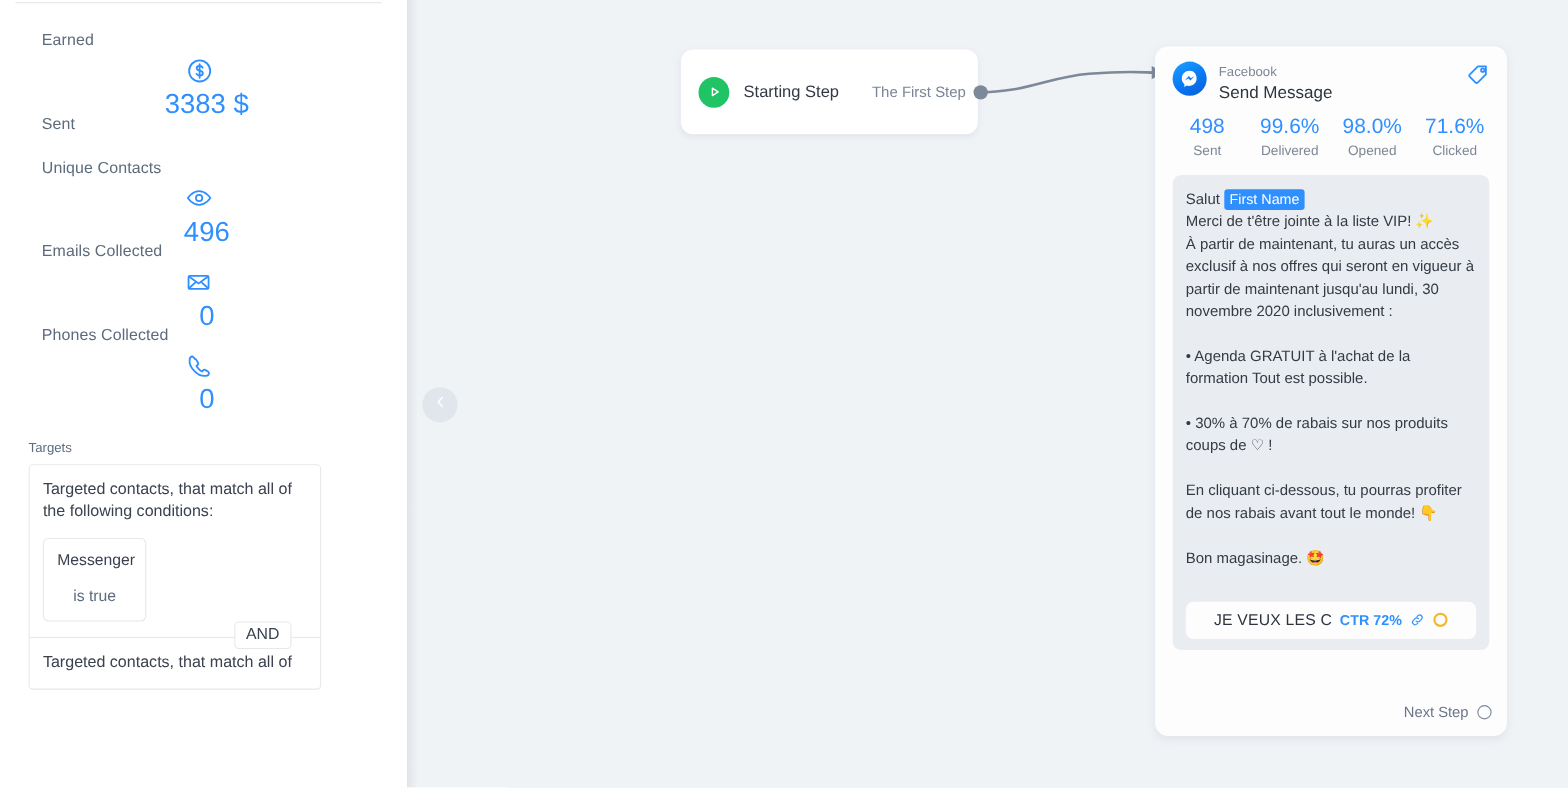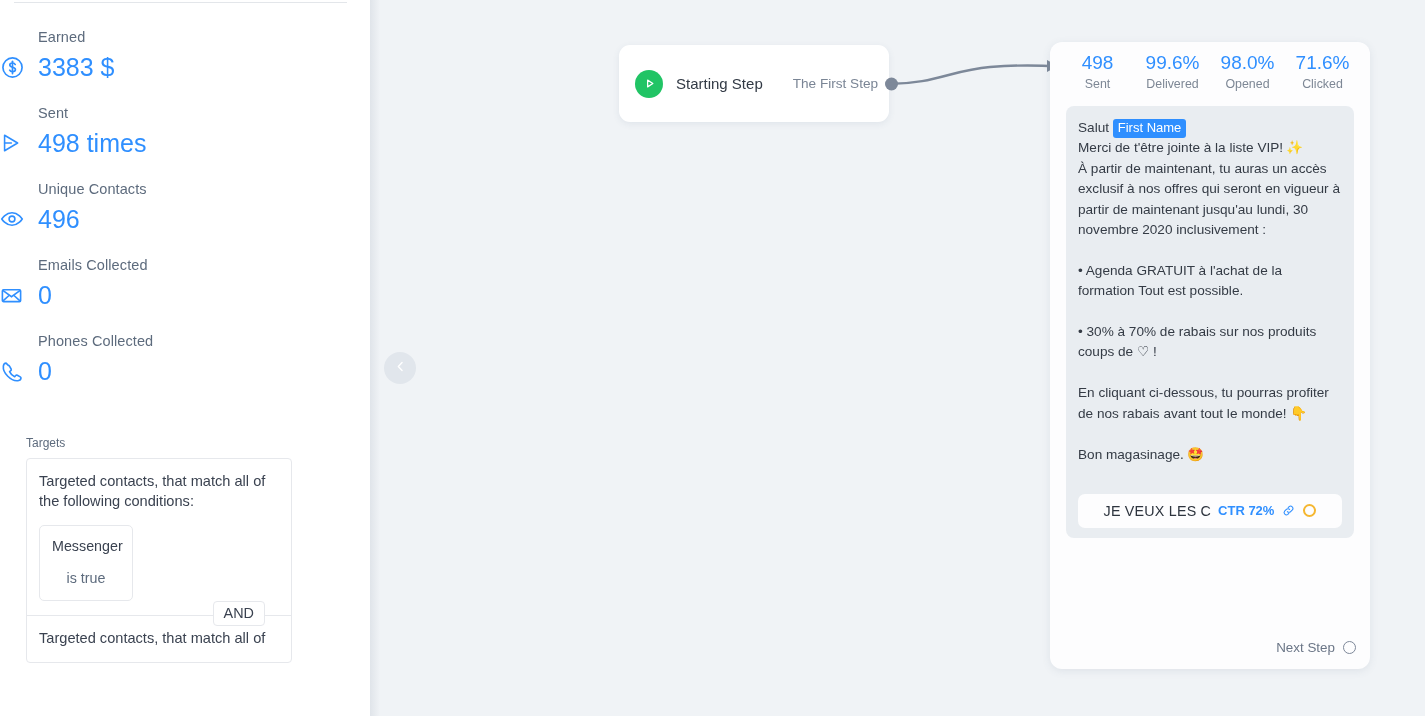--- a/index.html
+++ b/index.html
@@ -23,21 +23,21 @@
     position: absolute; top: 2px; left: 14px; right: 23px;
     height: 1px; background: #e3e6ea;
   }
 
   .metrics { padding-top: 28px; }
   .metric { margin-bottom: 22px; }
   .metric-label {
     font-size: 14.5px; color: #5d6b7d; letter-spacing: .1px;
     margin-left: 38px; margin-bottom: 2px; line-height: 18px;
   }
-  .metric-row { display: flex; align-items: flex-end; height: 34px; }
+  .metric-row { display: flex; align-items: center; height: 34px; flex-direction: column; }
   .metric-icon {
     width: 32px; height: 30px; display: flex; align-items: center;
     justify-content: flex-start; color: #2f8fff; flex: 0 0 32px;
   }
   .metric-icon svg { display: block; }
   .metric-value {
     font-size: 25px; color: #2f8fff; line-height: 30px;
     margin-left: 6px; white-space: nowrap;
   }
   .metric.earned .metric-value { font-size: 25px; }
@@ -184,29 +184,20 @@
               <path d="M14.6 9.1c-.4-.9-1.4-1.4-2.6-1.4-1.5 0-2.6.8-2.6 1.9 0 1.2 1 1.7 2.6 2.1 1.7.4 2.8 1 2.8 2.3 0 1.2-1.2 2-2.8 2-1.3 0-2.3-.5-2.7-1.4" stroke-linecap="round"></path>
               <path d="M12 6.1v11.8" stroke-linecap="round"></path>
             </svg>
           </span>
           <span class="metric-value">3383 $</span>
         </div>
       </div>
 
       <div class="metric">
         <div class="metric-label">Sent</div>
-        <div class="metric-row">
-          <span class="metric-icon">
-            <svg width="22" height="22" viewBox="0 0 24 24" fill="none" stroke="#2f8fff" stroke-width="1.7" stroke-linejoin="round">
-              <path d="M5 3.5 19.2 12 5 20.5z"></path>
-              <path d="M5 12h7.4" stroke-linecap="round"></path>
-            </svg>
-          </span>
-          <span class="metric-value">498 times</span>
-        </div>
       </div>
 
       <div class="metric">
         <div class="metric-label">Unique Contacts</div>
         <div class="metric-row">
           <span class="metric-icon">
             <svg width="24" height="24" viewBox="0 0 24 24" fill="none" stroke="#2f8fff" stroke-width="1.6">
               <path d="M1.8 12S5.6 5.8 12 5.8 22.2 12 22.2 12 18.4 18.2 12 18.2 1.8 12 1.8 12z"></path>
               <circle cx="12" cy="12" r="2.9"></circle>
             </svg>
@@ -288,20 +279,37 @@
       <span class="out-dot"></span>
     </div>
 
     <svg class="connector" viewBox="0 0 190 70">
       <path d="M8 44 C 55 44, 72 30, 110 27 S 160 26, 172 26" fill="none" stroke="#7d8899" stroke-width="2.4"></path>
       <path d="M167 20 178 26 167 32z" fill="#7d8899"></path>
     </svg>
 
     <div class="msg-card">
 
+      <div class="msg-head">
+        <span class="fb-icon">
+          <svg width="19" height="19" viewBox="0 0 24 24" fill="#ffffff">
+            <path d="M12 3C6.9 3 3 6.8 3 11.8c0 2.6 1.1 4.9 2.9 6.4v3.3l2.7-1.5c.8.2 1.6.3 2.4.3 5.1 0 9-3.8 9-8.5S17.1 3 12 3zm.9 11.2-2.3-2.4-4.3 2.4 4.8-5.1 2.4 2.4 4.2-2.4-4.8 5.1z"></path>
+          </svg>
+        </span>
+        <span class="head-text">
+          <span class="head-platform">Facebook</span>
+          <span class="head-title" style="display:block">Send Message</span>
+        </span>
+        <span class="tag-icon">
+          <svg width="23" height="23" viewBox="0 0 24 24" fill="none" stroke="#2f8fff" stroke-width="1.7" stroke-linejoin="round">
+            <path d="M3.2 12.3 11 4.5h7.6v7.6l-7.8 7.8a1.4 1.4 0 0 1-2 0l-5.6-5.6a1.4 1.4 0 0 1 0-2z"></path>
+            <circle cx="15.6" cy="8.1" r="1.6"></circle>
+          </svg>
+        </span>
+      </div>
 
       <div class="stats">
         <div class="stat">
           <div class="stat-value">498</div>
           <div class="stat-label">Sent</div>
         </div>
         <div class="stat">
           <div class="stat-value">99.6%</div>
           <div class="stat-label">Delivered</div>
         </div>

